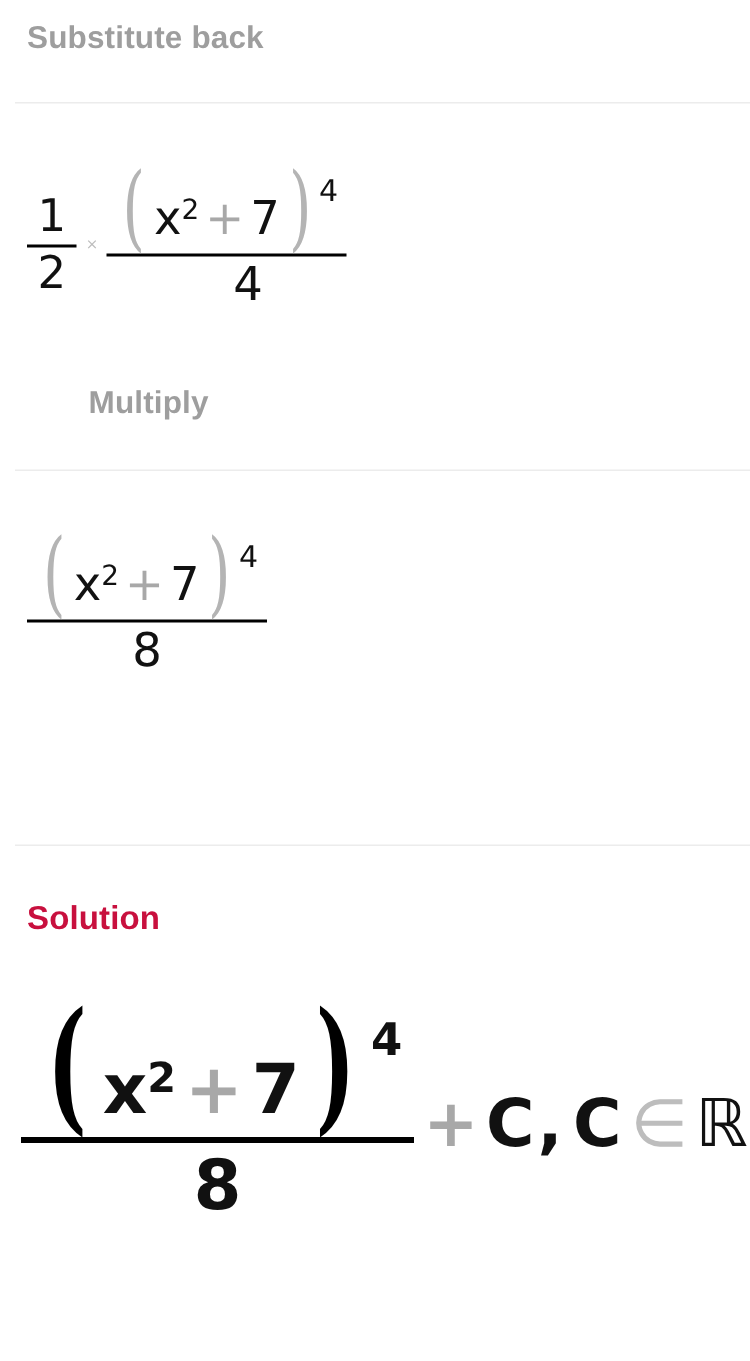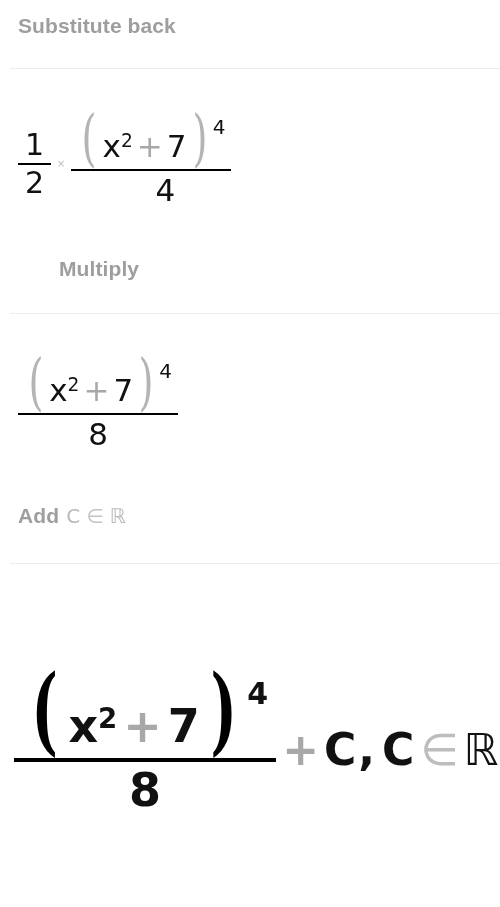--- a/index.html
+++ b/index.html
@@ -259,26 +259,24 @@
           </span>
           <span class="paren" style="font-size:62px; margin-top:-13px;">)</span>
           <span class="sup-outer" style="font-size:20px; margin-top:-6px;">4</span>
         </span>
       </span>
       <span class="bar"></span>
       <span class="den num-lit" style="padding-left:6px;">8</span>
     </span>
   </div>
 
-  <div class="step-label" style="top:505px;">
-    <span>Add</span><span class="label-inline-math"><span>C</span><span class="op" style="padding:0 6px;">∈</span><span>ℝ</span></span>
-  </div>
 
   <div class="divider" style="top:563px;"></div>
 
+  <div class="solution-label" style="top:601px;">Solution</div>
 
   <div class="math" style="top:660px; left:14px; height:180px;">
 
     <span class="frac frac-large">
       <span class="num">
         <span class="paren-group">
           <span class="paren bold" style="font-size:96px; margin-top:-22px;">(</span>
           <span class="inner" style="padding-top:16px; font-weight:bold;">
             <span class="var">x</span>
               <span class="sup">2</span>

